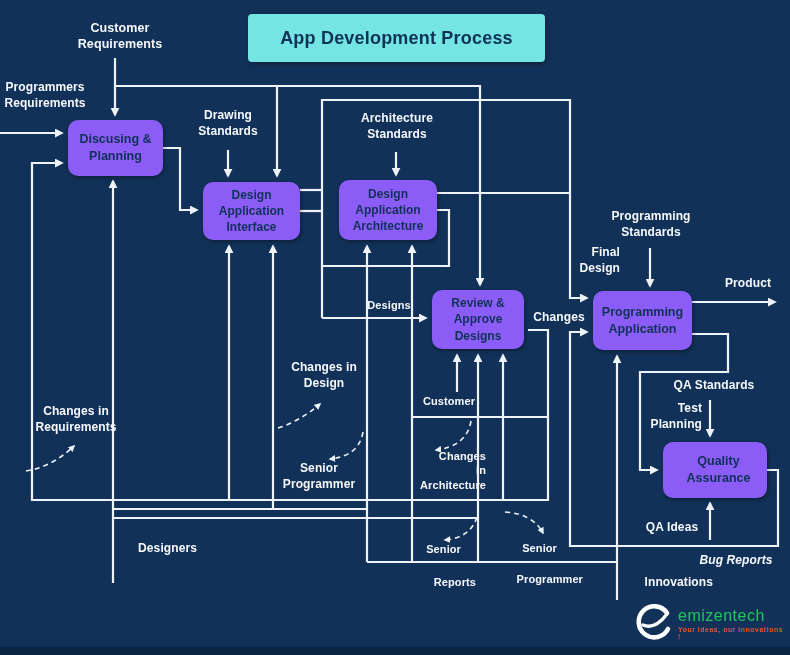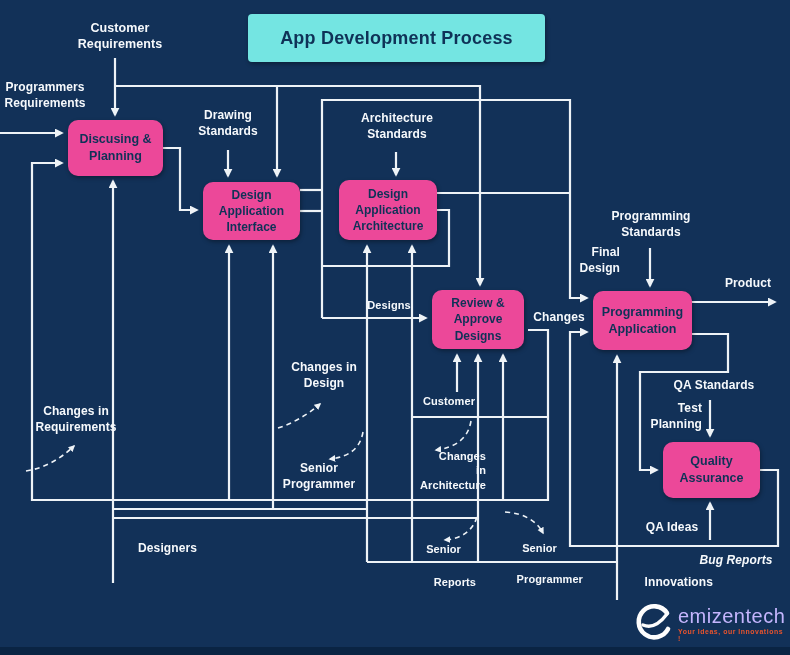--- a/index.html
+++ b/index.html
@@ -3,42 +3,42 @@
 <meta charset="utf-8">
 <style>
   html,body{margin:0;padding:0;background:#0a1e38;}
   .canvas{
     position:relative;width:790px;height:655px;overflow:hidden;
     background:#123158;
     font-family:"Liberation Sans",sans-serif;
   }
   .wires{position:absolute;left:0;top:0;}
   .node{
-    position:absolute;background:#ec4899;color:#0f3257;
+    position:absolute;background:#8b5cf6;color:#0f3257;
     border-radius:10px;display:flex;align-items:center;justify-content:center;
     text-align:center;font-weight:bold;font-size:12.5px;line-height:1.35;
     white-space:pre-line;box-shadow:1px 2px 4px rgba(0,0,0,.35);
   }
   .title-box{
     position:absolute;left:248px;top:14px;width:297px;height:48px;
     background:#74e5e2;color:#0f3257;border-radius:4px;
     display:flex;align-items:center;justify-content:center;
     font-weight:bold;font-size:18px;letter-spacing:.2px;
     box-shadow:1px 2px 4px rgba(0,0,0,.35);
   }
   .lbl{
     position:absolute;color:#f6f9fc;font-weight:bold;font-size:12px;
     line-height:1.3;text-align:center;white-space:pre-line;letter-spacing:.1px;
   }
   .lbl.left{text-align:right;}
   .lbl.small{font-size:11px;}
   .logo{position:absolute;left:634px;top:599px;width:152px;height:50px;display:flex;align-items:center;}
   .logo-mark{width:40px;height:42px;flex:0 0 auto;}
   .logo-text{margin-left:4px;}
-  .logo-name{color:#c4b5fd;font-size:20px;font-weight:normal;letter-spacing:.5px;line-height:1;}
+  .logo-name{color:#22c55e;font-size:16px;font-weight:normal;letter-spacing:.5px;line-height:1;}
   .logo-tagline{color:#e8542e;font-size:6.9px;font-weight:bold;letter-spacing:.55px;margin-top:2px;}
   .bottom-strip{position:absolute;left:0;bottom:0;width:790px;height:8px;background:#0a2443;}
 </style>
 </head>
 <body>
 
 <div class="canvas">
 
   <svg class="wires" width="790" height="655" viewBox="0 0 790 655">
     <defs>
@@ -130,21 +130,21 @@
 Application
 Interface</div>
   <div class="node" style="left:339px;top:180px;width:98px;height:60px;font-size:12px;">Design
 Application
 Architecture</div>
   <div class="node" style="left:432px;top:290px;width:92px;height:59px;font-size:12px;">Review &amp;
 Approve
 Designs</div>
   <div class="node" style="left:593px;top:291px;width:99px;height:59px;">Programming
 Application</div>
-  <div class="node" style="left:663px;top:442px;width:97px;height:56px;">Quality
+  <div class="node" style="left:663px;top:442px;width:97px;height:56px;padding-left:7px;">Quality
 Assurance</div>
 
   <div class="lbl" style="left:70px;top:20px;width:100px;font-size:12.5px;">Customer
 Requirements</div>
   <div class="lbl" style="left:0px;top:80px;width:90px;">Programmers
 Requirements</div>
   <div class="lbl" style="left:190px;top:108px;width:76px;">Drawing
 Standards</div>
   <div class="lbl" style="left:349px;top:111px;width:96px;">Architecture
 Standards</div>

